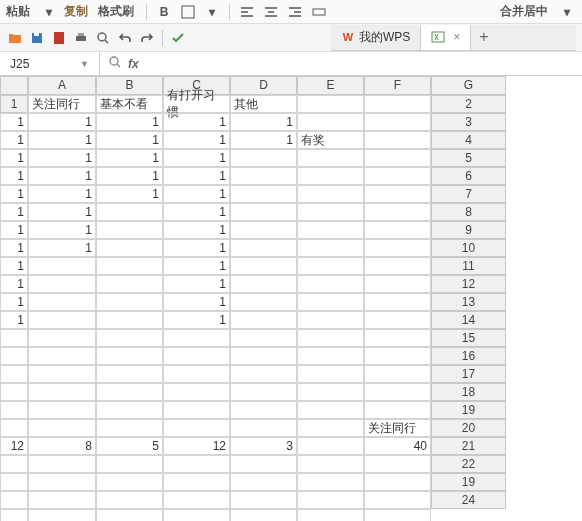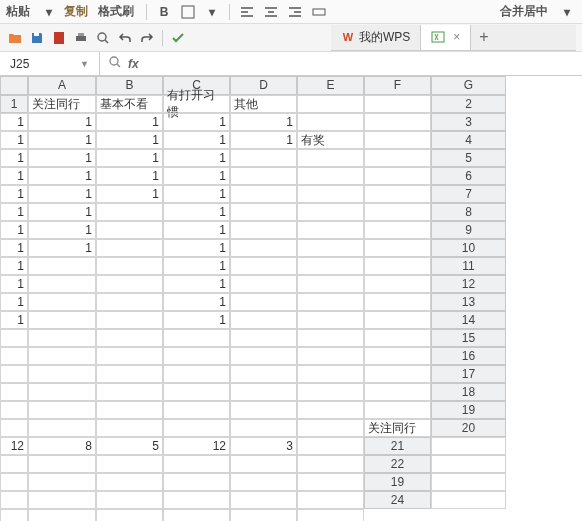--- a/index.html
+++ b/index.html
@@ -331,20 +331,21 @@
     <div class="cell right"></div>
     <div class="cell left"></div>
     <div class="cell left">关注同行</div>
     <div class="rowhdr">20</div>
     <div class="cell right">12</div>
     <div class="cell right">8</div>
     <div class="cell right">5</div>
     <div class="cell right">12</div>
     <div class="cell right">3</div>
     <div class="cell left"></div>
+    <div class="cell right">40</div>
     <div class="rowhdr">21</div>
     <div class="cell right"></div>
     <div class="cell right"></div>
     <div class="cell right"></div>
     <div class="cell right"></div>
     <div class="cell right"></div>
     <div class="cell left"></div>
     <div class="cell right"></div>
     <div class="rowhdr">22</div>
     <div class="cell right"></div>

